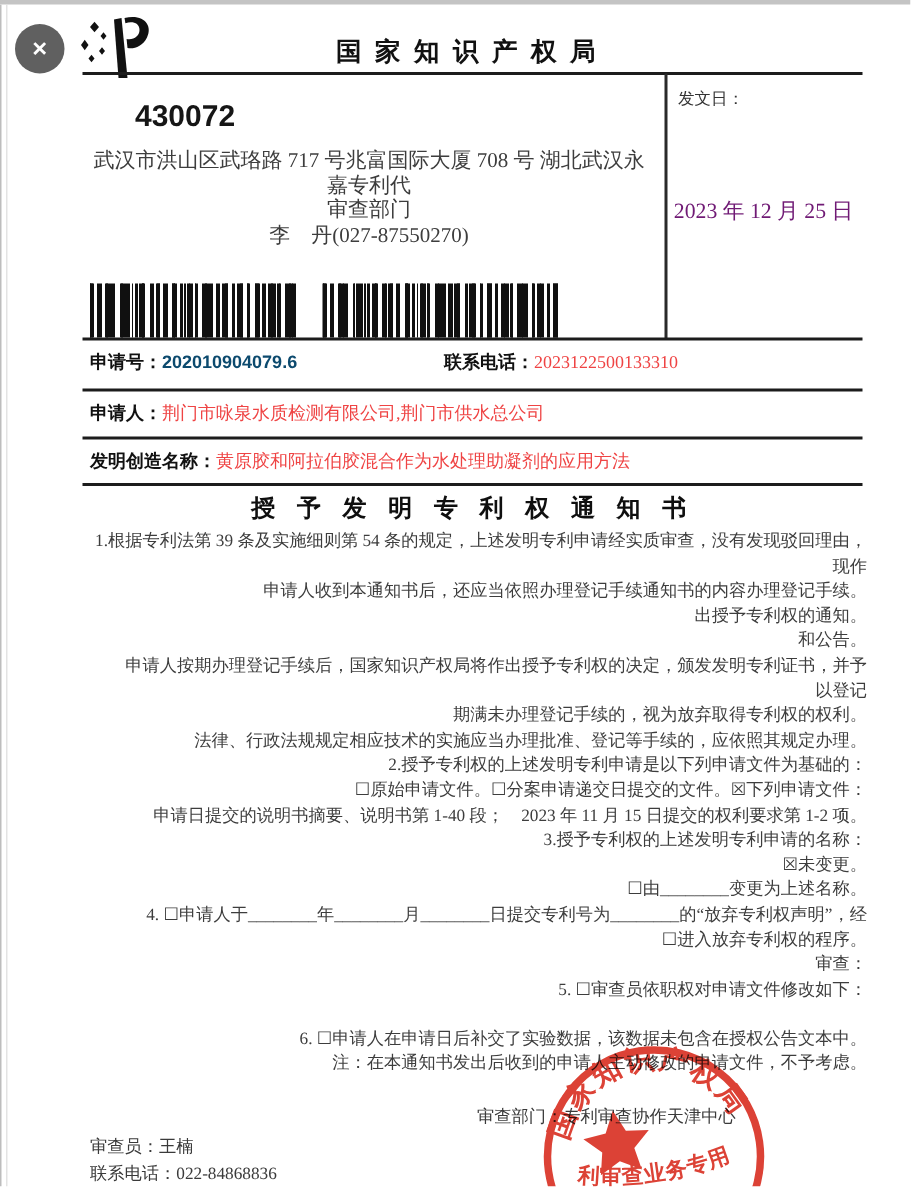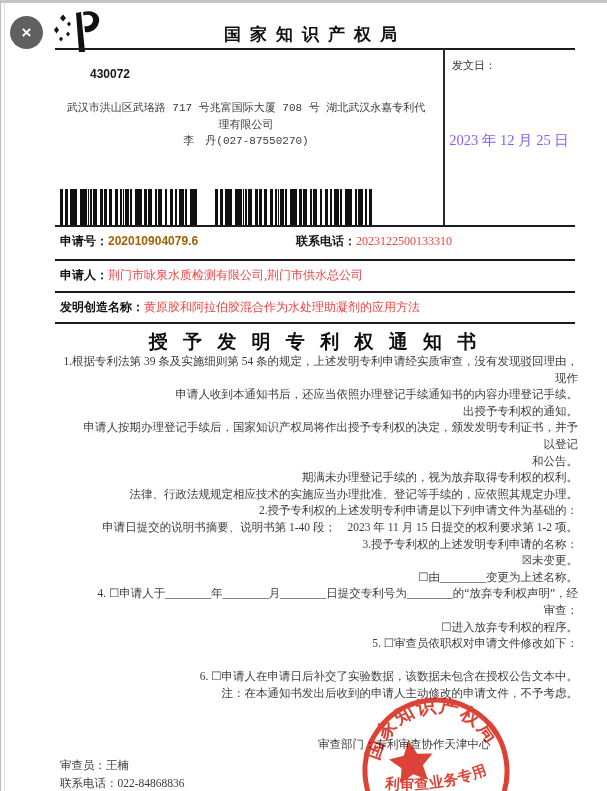--- a/index.html
+++ b/index.html
@@ -32,58 +32,58 @@
   .hl-a { top:45px; }
   .hl-b { top:222px; }
   .hl-c { top:256px; }
   .hl-d { top:288px; }
   .hl-e { top:319px; }
   .vline-issue { position:absolute; left:443px; top:46px; width:2px; height:177px; background:#2a2a2a; }
 
   .postcode {
     position:absolute; left:90px; top:64px;
     font-family:"Liberation Sans","DejaVu Sans",sans-serif;
-    font-weight:bold; font-size:12px; color:#161616;
+    font-weight:bold; font-size:20px; color:#161616;
   }
   .address-block {
     position:absolute; left:62px; top:97px; width:368px; text-align:center;
-    font-size:11px; line-height:16.5px; color:#3d3d3d;font-family:Liberation Mono, monospace;
+    font-size:14px; line-height:16.5px; color:#3d3d3d;
   }
   .issue-label { position:absolute; left:452px; top:55px; font-size:11px; color:#333; }
   .issue-date {
     position:absolute; left:444px; top:128px; width:130px; text-align:center;
-    font-size:14.5px; color:#8b5cf6;
+    font-size:14.5px; color:#701a75;
   }
 
   .barcode {
     position:absolute; top:186px; height:36px;
     background-image:
       repeating-linear-gradient(90deg,#101010 0 2px,rgba(0,0,0,0) 2px 5px),
       repeating-linear-gradient(90deg,#101010 0 1px,rgba(0,0,0,0) 1px 7px),
       repeating-linear-gradient(90deg,#101010 0 3px,rgba(0,0,0,0) 3px 11px);
   }
   .bc1 { left:60px; width:140px; }
   .bc2 { left:215px; width:157px; }
 
   .fieldrow { position:absolute; left:60px; font-size:12px; color:#333; }
   .lab {
     font-family:"Liberation Sans","DejaVu Sans",sans-serif;
     font-weight:bold; color:#111;
   }
   .val-bold {
     font-family:"Liberation Sans","DejaVu Sans",sans-serif;
-    font-weight:bold; color:#a16207;
+    font-weight:bold; color:#0c4a6e;
   }
   .val-serif { color:#ef4444; }
   .serial-part { position:absolute; left:236px; top:0; white-space:nowrap; }
 
   .notice-title {
     position:absolute; left:55px; top:326px; width:520px; text-align:center;
     font-family:"Liberation Sans","DejaVu Sans",sans-serif;
-    font-weight:bold; font-size:19px; letter-spacing:5px; color:#0f0f0f;
+    font-weight:bold; font-size:16px; letter-spacing:5px; color:#0f0f0f;
   }
   .notice-body {
     position:absolute; left:56px; top:350px; width:522px;
     font-size:11.5px; color:#3d3d3d;text-align:right;
   }
   .body-line { min-height:16.6px; line-height:16.6px; white-space:pre-wrap; }
 
   .footer-left { position:absolute; left:60px; top:753px; font-size:11.5px; line-height:18px; color:#3a3a3a; }
   .footer-right { position:absolute; left:318px; top:734px; font-size:11.5px; color:#3a3a3a; white-space:nowrap; }
 
@@ -115,21 +115,21 @@
       <path d="M37 3 C 50 0 56 8 52 16 C 49 22 43 24 39 23 L38.4 17 C 43 18 47 15 47 11 C 47 6 42 5 37.6 6.5 Z"></path>
     </g>
   </svg>
 
   <div class="agency">国家知识产权局</div>
   <div class="hline hl-a"></div>
 
   <div class="postcode">430072</div>
   <div class="address-block">
     <div>武汉市洪山区武珞路 717 号兆富国际大厦 708 号  湖北武汉永嘉专利代</div>
-    <div>理有限公司</div>
+    <div>审查部门</div>
     <div>李　丹(027-87550270)</div>
   </div>
 
   <div class="vline-issue"></div>
   <div class="issue-label">发文日：</div>
   <div class="issue-date">2023 年 12 月 25 日</div>
 
   <div class="barcode bc1"></div>
   <div class="barcode bc2"></div>
 
@@ -155,44 +155,45 @@
   <div class="notice-title">授 予 发 明 专 利 权 通 知 书</div>
 
   <div class="notice-body">
 
       <div class="body-line">1.根据专利法第 39 条及实施细则第 54 条的规定，上述发明专利申请经实质审查，没有发现驳回理由，现作</div>
 
       <div class="body-line">　　申请人收到本通知书后，还应当依照办理登记手续通知书的内容办理登记手续。</div>
 
       <div class="body-line">出授予专利权的通知。</div>
 
+      <div class="body-line">和公告。</div>
+
       <div class="body-line">　　申请人按期办理登记手续后，国家知识产权局将作出授予专利权的决定，颁发发明专利证书，并予以登记</div>
 
-      <div class="body-line">和公告。</div>
-
       <div class="body-line">　　期满未办理登记手续的，视为放弃取得专利权的权利。</div>
 
       <div class="body-line">　　法律、行政法规规定相应技术的实施应当办理批准、登记等手续的，应依照其规定办理。</div>
 
       <div class="body-line">2.授予专利权的上述发明专利申请是以下列申请文件为基础的：</div>
 
+      <div class="body-line">　　☐原始申请文件。☐分案申请递交日提交的文件。☒下列申请文件：</div>
 
       <div class="body-line">　　　申请日提交的说明书摘要、说明书第 1-40 段；　2023 年 11 月 15 日提交的权利要求第 1-2 项。</div>
 
       <div class="body-line">3.授予专利权的上述发明专利申请的名称：</div>
 
       <div class="body-line">　　☒未变更。</div>
 
       <div class="body-line">　　☐由________变更为上述名称。</div>
 
       <div class="body-line">4. ☐申请人于________年________月________日提交专利号为________的“放弃专利权声明”，经</div>
 
+      <div class="body-line">　　☐进入放弃专利权的程序。</div>
+
       <div class="body-line">审查：</div>
-
-      <div class="body-line">　　☐进入放弃专利权的程序。</div>
 
 
       <div class="body-line">5. ☐审查员依职权对申请文件修改如下：</div>
 
       <div class="body-line"></div>
 
       <div class="body-line">6. ☐申请人在申请日后补交了实验数据，该数据未包含在授权公告文本中。</div>
 
       <div class="body-line">注：在本通知书发出后收到的申请人主动修改的申请文件，不予考虑。</div>
     </div>

